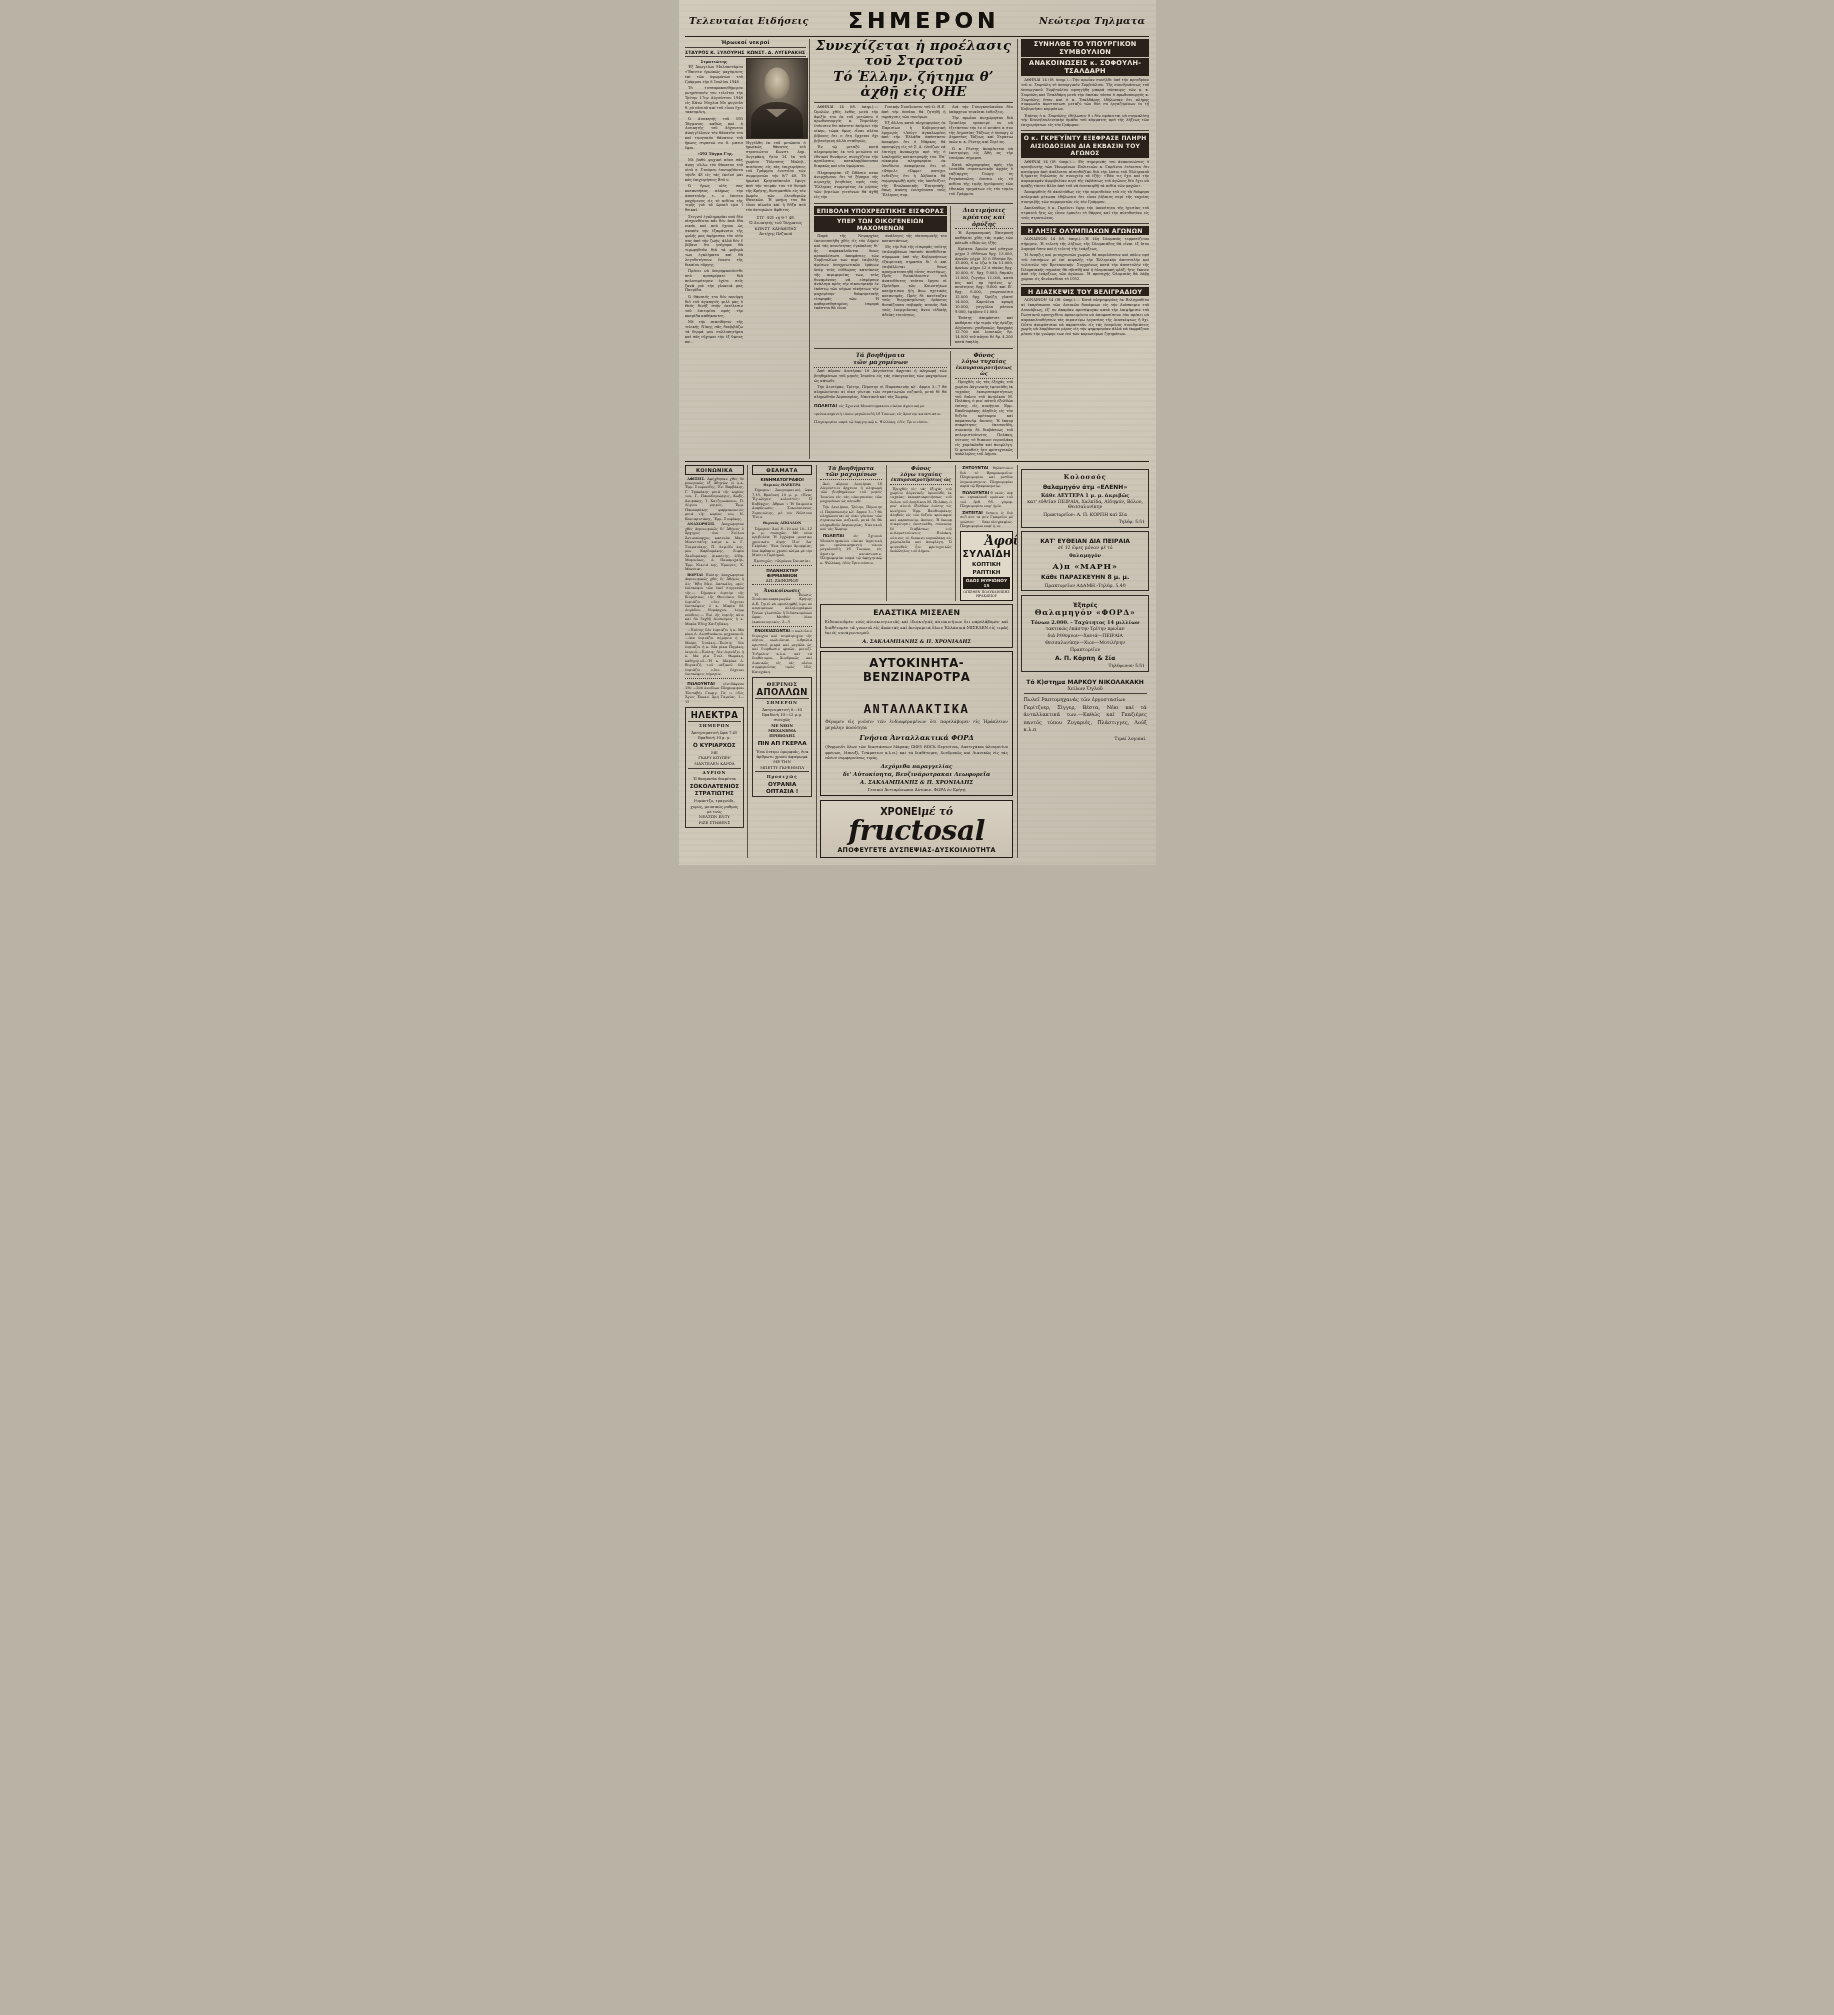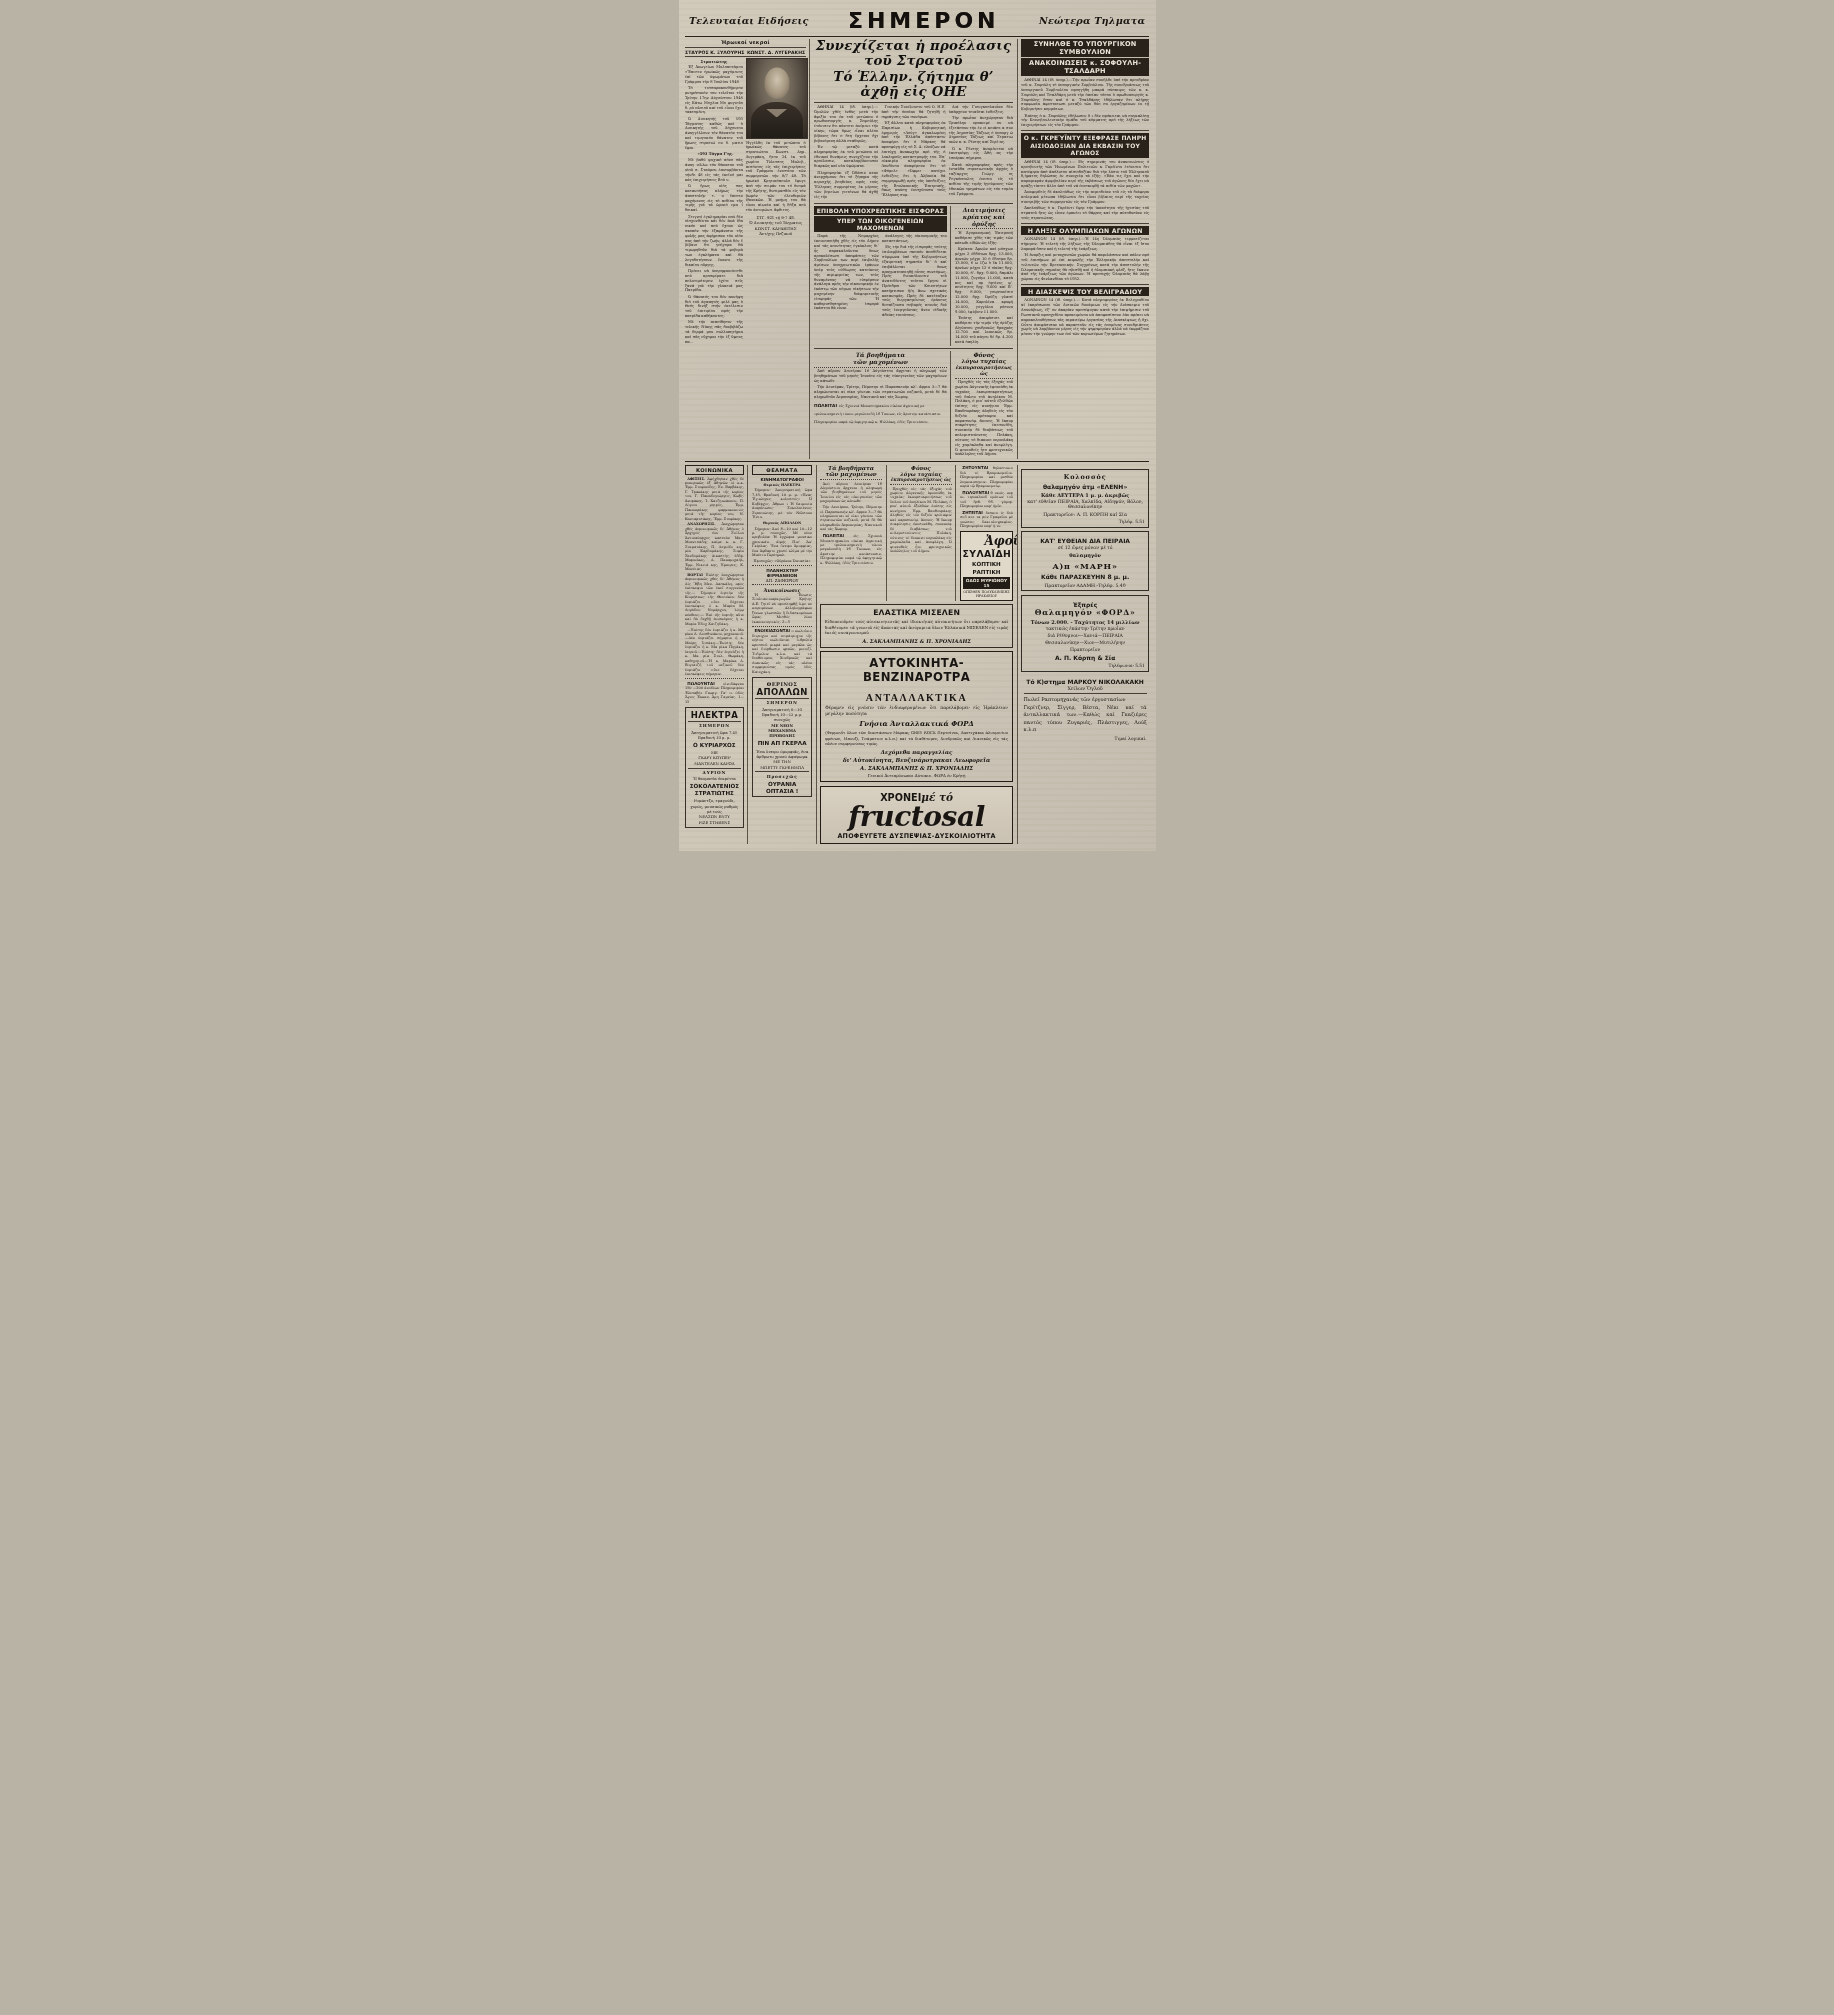--- a/index.html
+++ b/index.html
@@ -139,21 +139,21 @@
   }
 
   
   .bigad{
     border:0.8px solid #241f19;margin-top:3.6px;padding:3.2px 4px;text-align:center;
   }
   .bigad .t1{
     font-family:"DejaVu Sans", sans-serif;font-weight:700;font-size:11.7px;letter-spacing:0.4px;
   }
   .bigad .t2{
-    font-family:Liberation Serif, serif;font-weight:700;font-size:10px;letter-spacing:1.6px;margin-top:8px;
+    font-family:Liberation Mono, monospace;font-weight:700;font-size:12px;letter-spacing:1.6px;margin-top:19px;
   }
   .bigad .t3{font-size:4.4px;margin-top:2.4px;line-height:1.45;text-align:justify;}
   .bigad .t4{
     font-family:"DejaVu Serif", serif;font-weight:700;font-style:italic;font-size:6.9px;margin-top:2.4px;
   }
   .bigad .t5{font-size:3.9px;margin-top:2px;line-height:1.4;text-align:justify;}
   .bigad .t6{font-weight:700;font-size:5.4px;margin-top:2.4px;font-style:italic;}
   .bigad .t7{font-weight:700;font-size:5.6px;margin-top:1.6px;font-style:italic;}
   .bigad .t8{font-size:4px;margin-top:2px;}
 

